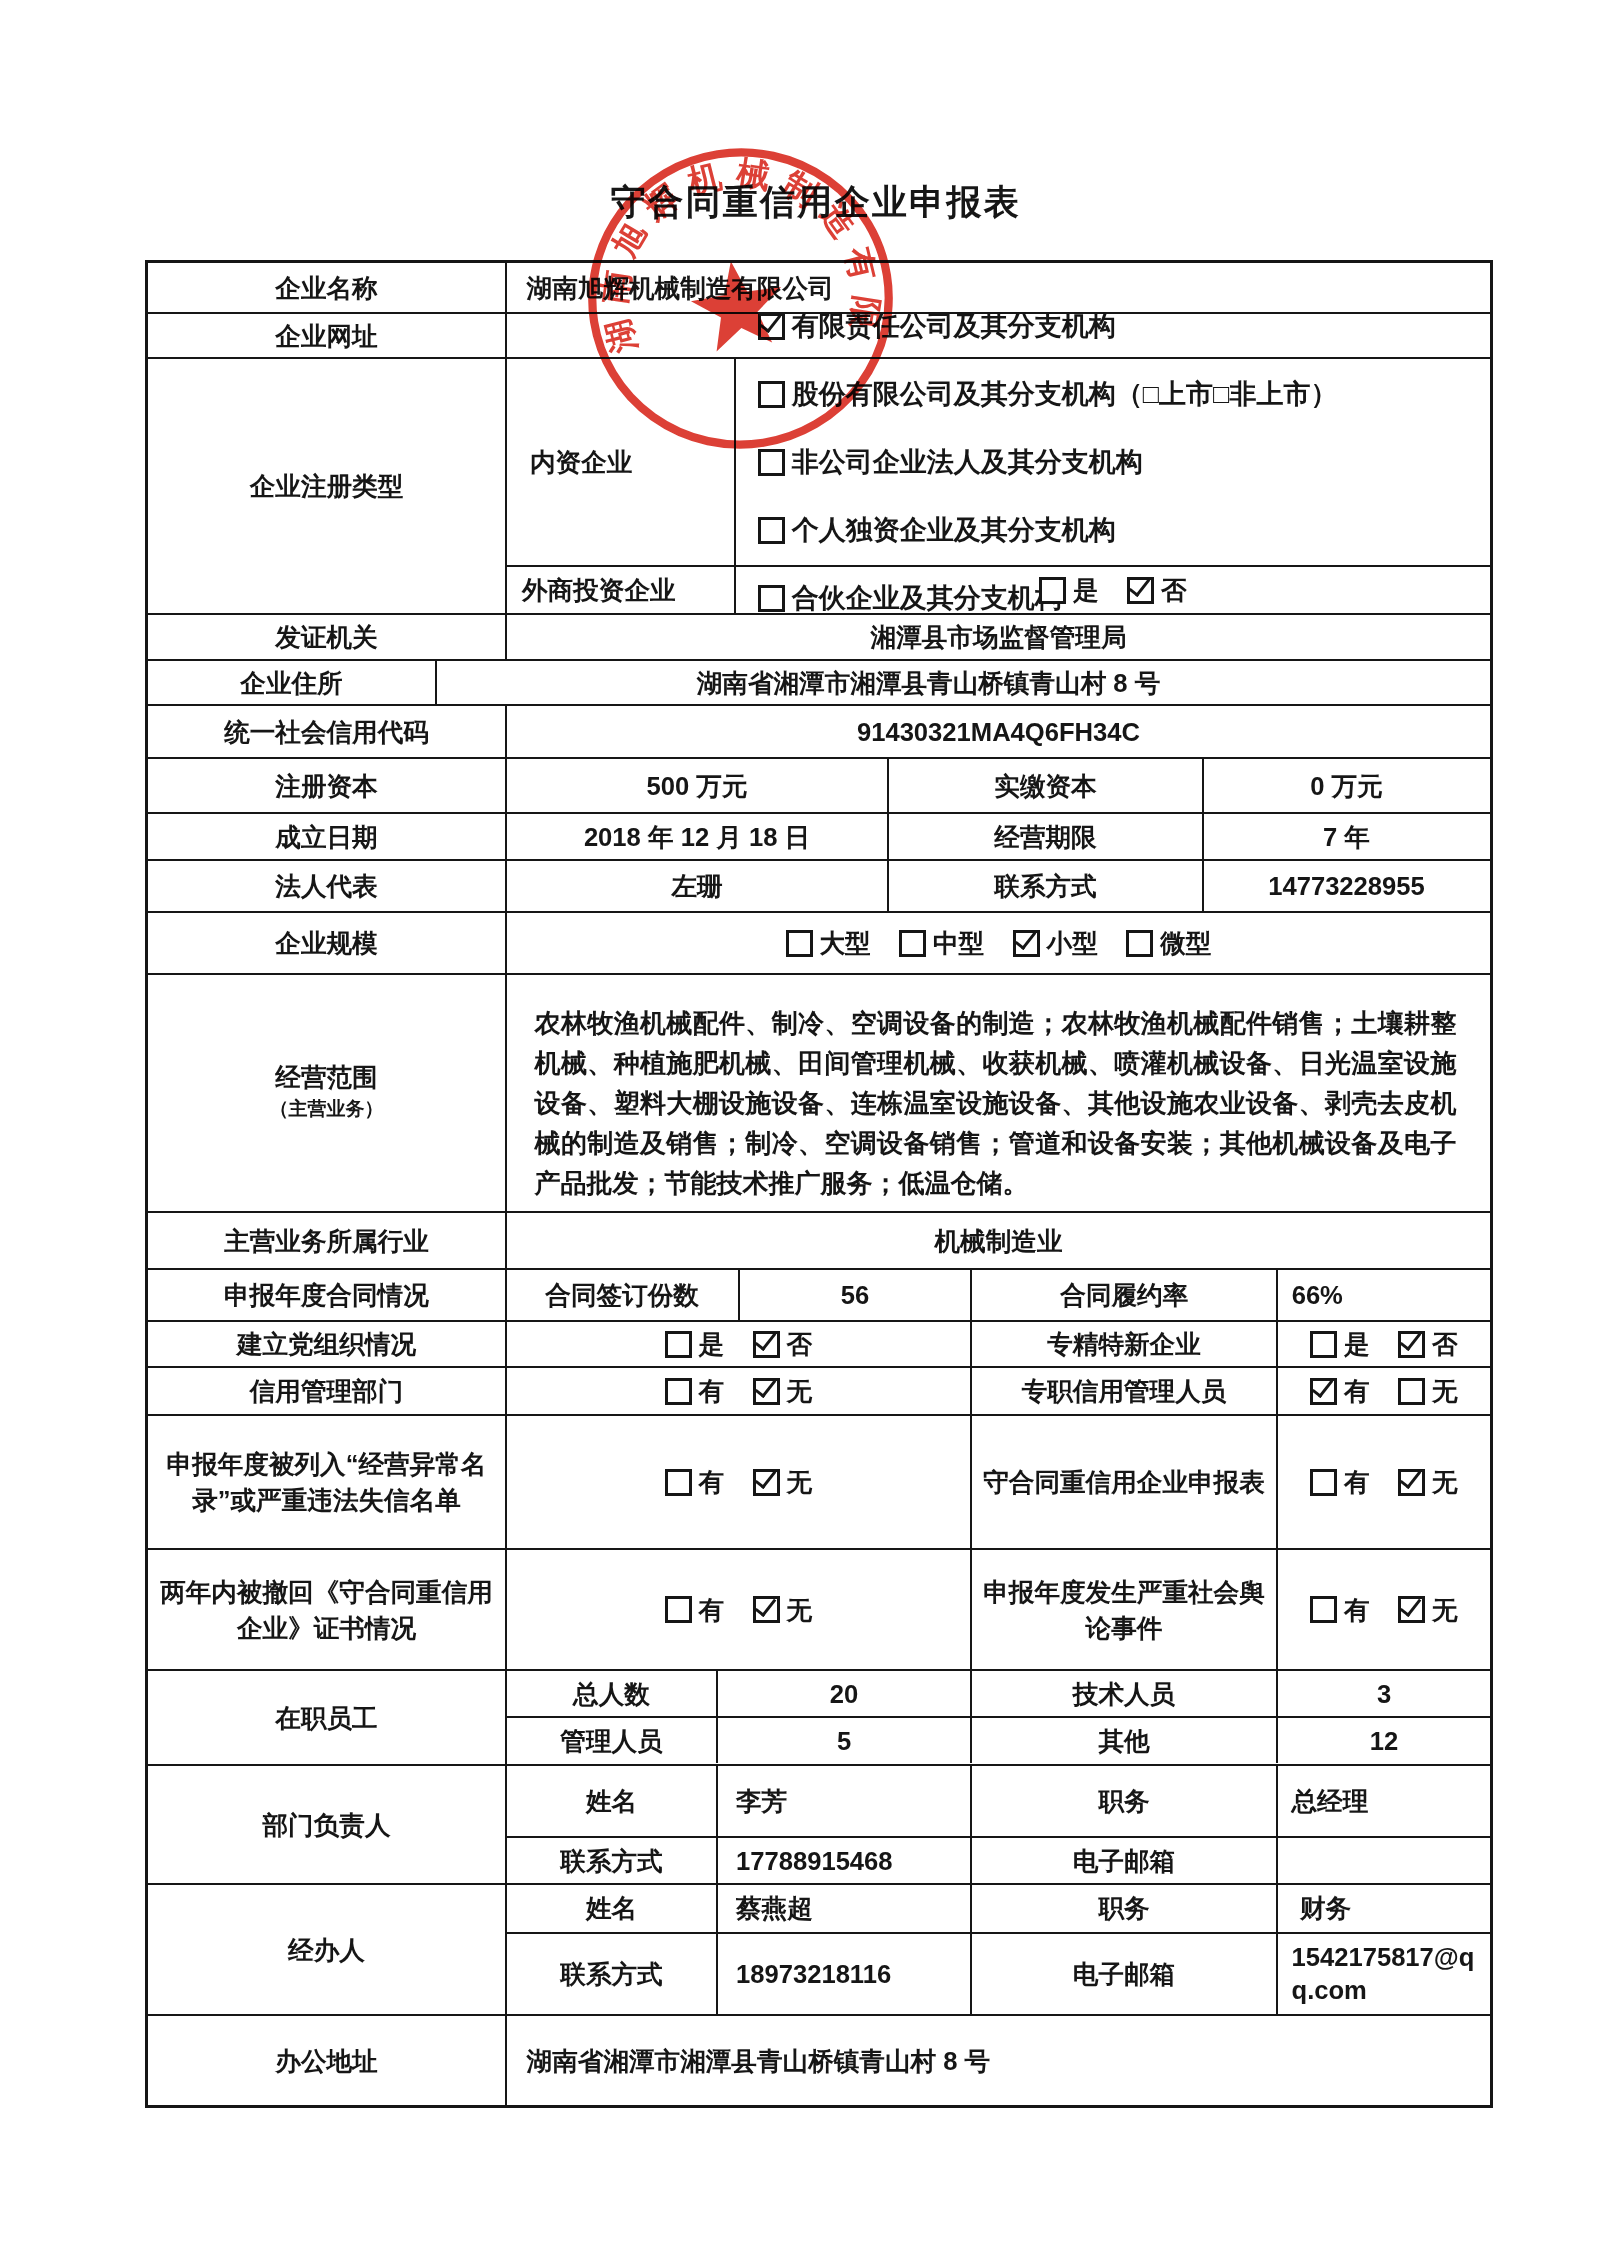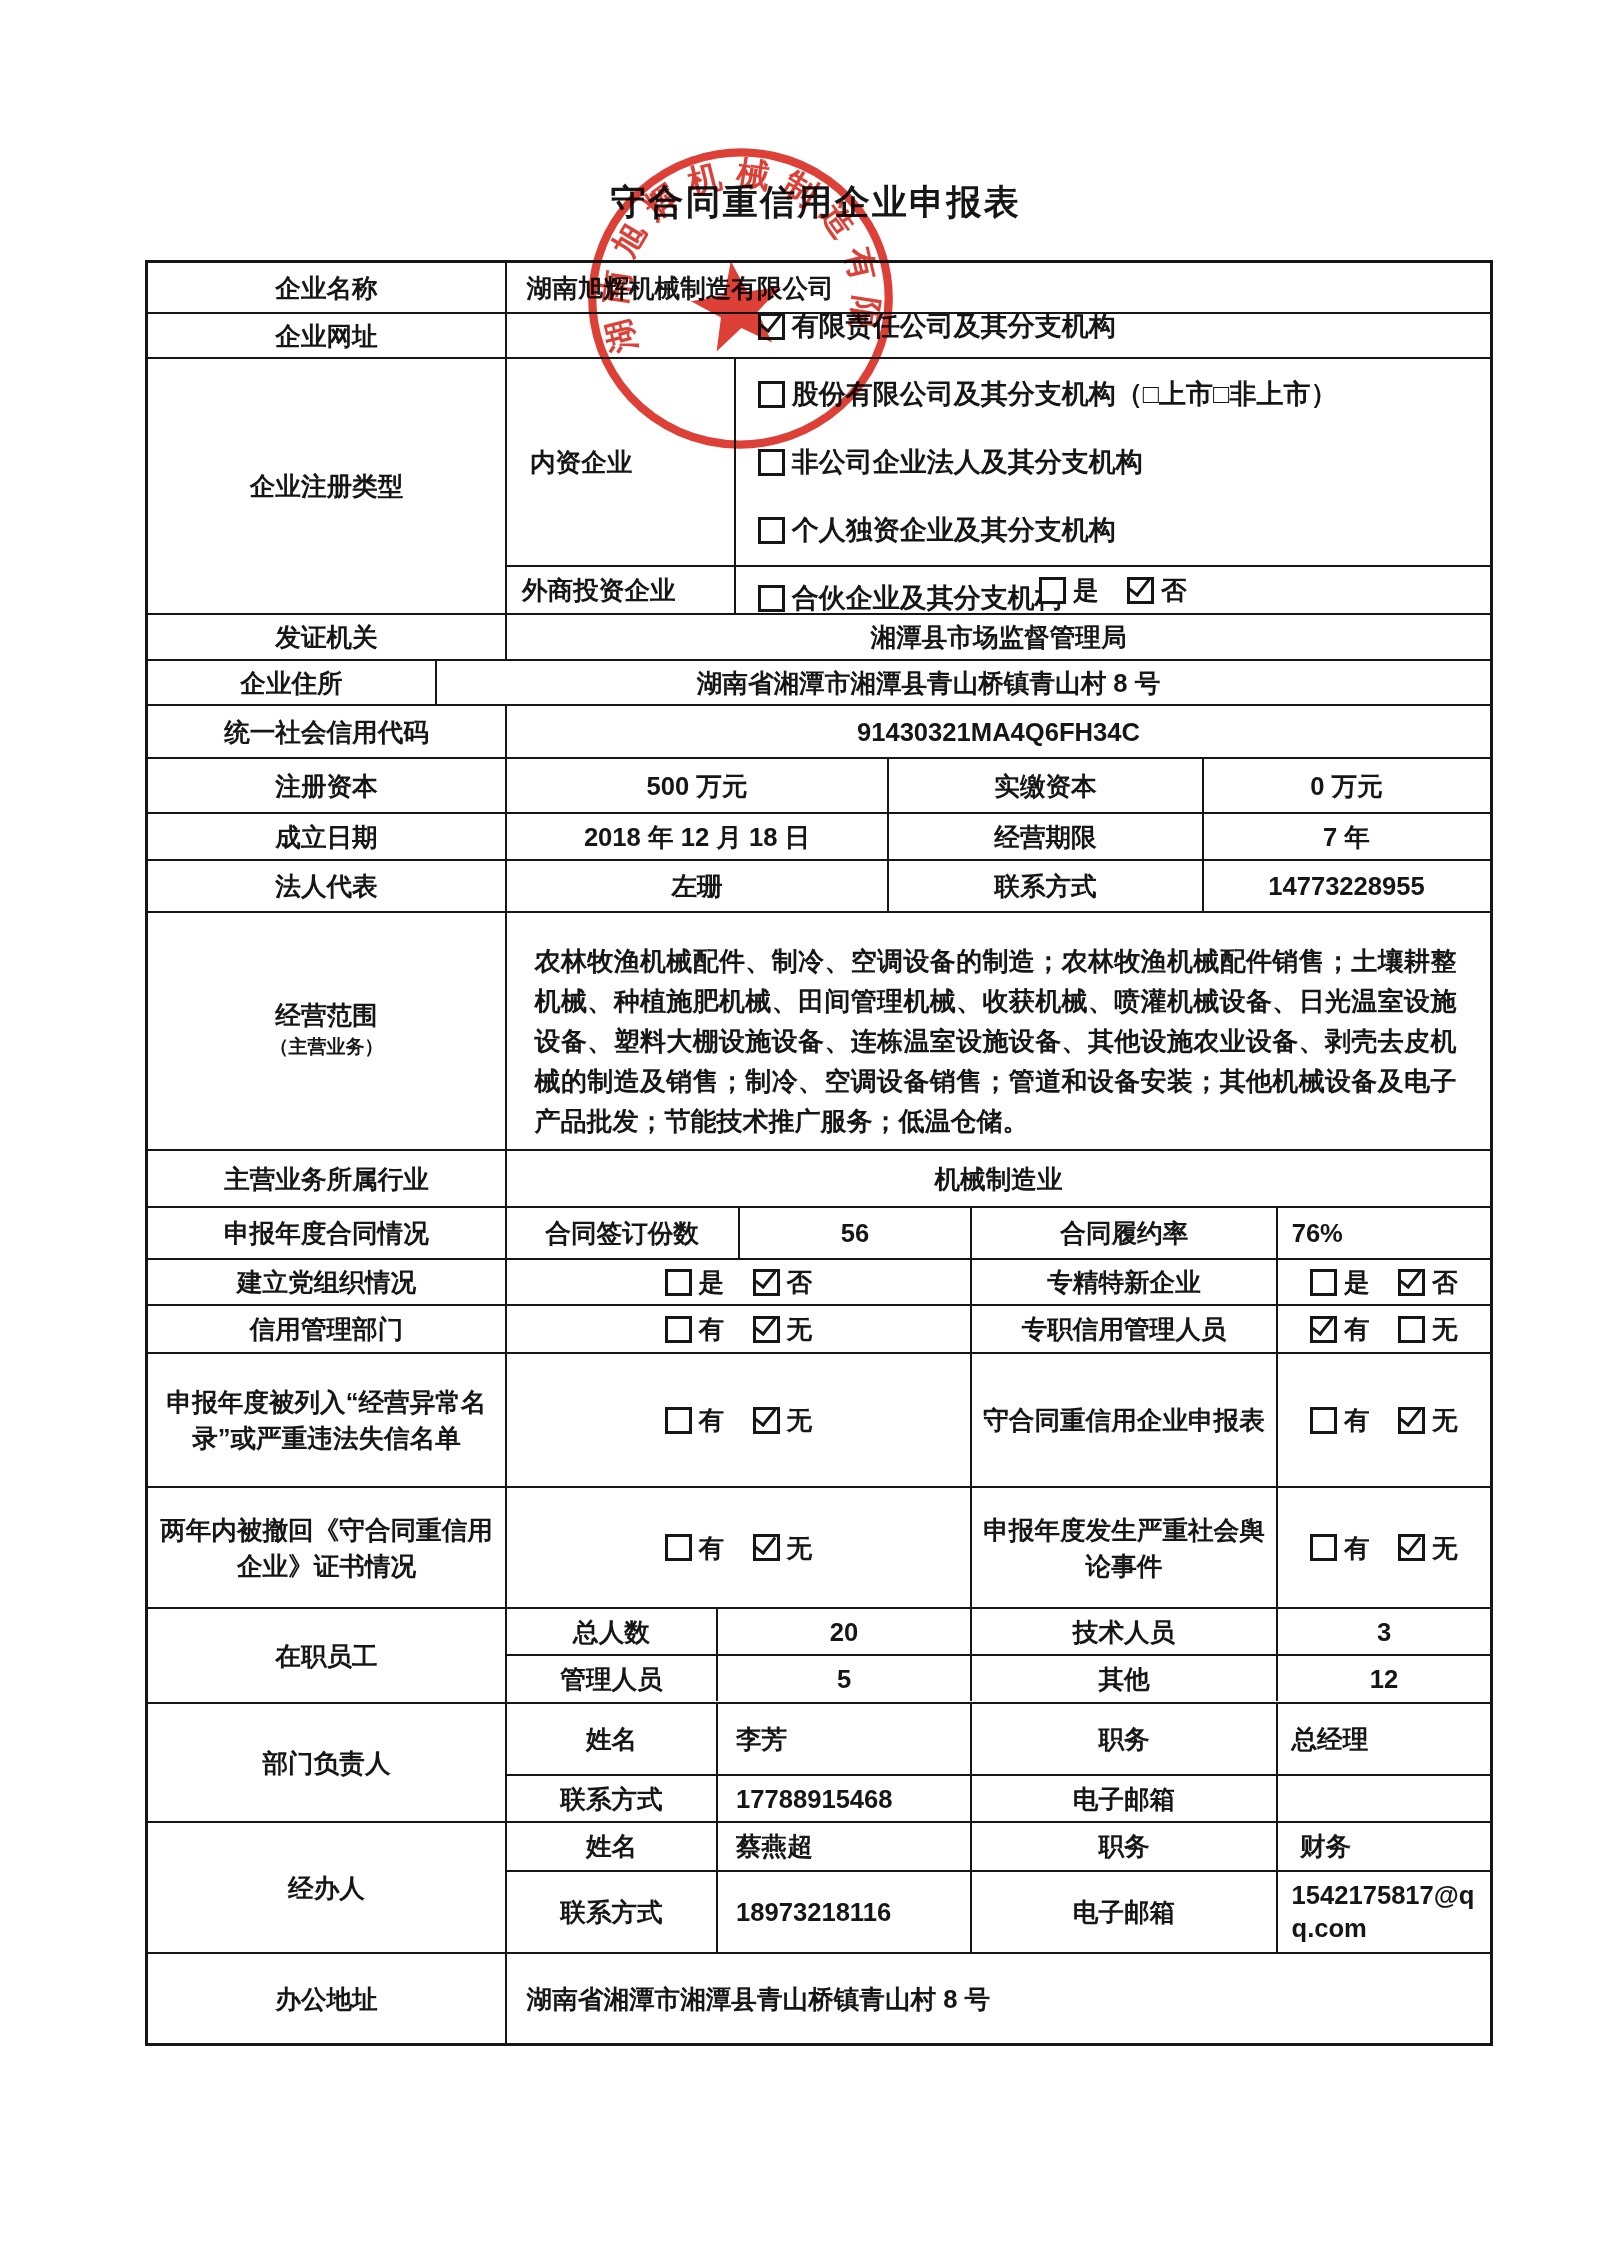--- a/index.html
+++ b/index.html
@@ -155,20 +155,41 @@
       <div class="c" style="width:285px">7 年</div>
     </div>
 
     <div class="r" style="height:50px">
       <div class="c" style="width:359px">法人代表</div>
       <div class="c" style="width:382px">左珊</div>
       <div class="c" style="width:315px">联系方式</div>
       <div class="c" style="width:285px">14773228955</div>
     </div>
 
+    <div class="r" style="height:60px">
+      <div class="c" style="width:359px">企业规模</div>
+      <div class="c" style="width:983px">
+          <span class="opt">
+            <span class="cb"></span>
+            <span class="optlabel">大型</span>
+          </span>
+          <span class="opt">
+            <span class="cb"></span>
+            <span class="optlabel">中型</span>
+          </span>
+          <span class="opt">
+            <span class="cb checked"></span>
+            <span class="optlabel">小型</span>
+          </span>
+          <span class="opt">
+            <span class="cb"></span>
+            <span class="optlabel">微型</span>
+          </span>
+        </div>
+    </div>
 
     <div class="r" style="height:236px">
       <div class="c" style="width:359px;flex-direction:column;line-height:32px">
         <span>经营范围</span>
         <span class="label-sub">（主营业务）</span>
       </div>
       <div class="c left" style="width:983px;align-items:flex-start;padding:8px">
         <span class="scope-text">农林牧渔机械配件、制冷、空调设备的制造；农林牧渔机械配件销售；土壤耕整机械、种植施肥机械、田间管理机械、收获机械、喷灌机械设备、日光温室设施设备、塑料大棚设施设备、连栋温室设施设备、其他设施农业设备、剥壳去皮机械的制造及销售；制冷、空调设备销售；管道和设备安装；其他机械设备及电子产品批发；节能技术推广服务；低温仓储。</span>
       </div>
     </div>
@@ -176,21 +197,21 @@
     <div class="r" style="height:55px">
       <div class="c" style="width:359px">主营业务所属行业</div>
       <div class="c" style="width:983px">机械制造业</div>
     </div>
 
     <div class="r" style="height:50px">
       <div class="c" style="width:359px">申报年度合同情况</div>
       <div class="c" style="width:233px">合同签订份数</div>
       <div class="c" style="width:233px">56</div>
       <div class="c" style="width:306px">合同履约率</div>
-      <div class="c left" style="width:212px;padding-left:13.5px">76%</div>
+      <div class="c left" style="width:212px;padding-left:13.5px">66%</div>
     </div>
 
     <div class="r" style="height:44px">
       <div class="c" style="width:359px">建立党组织情况</div>
       <div class="c" style="width:465px">
           <span class="opt">
             <span class="cb"></span>
             <span class="optlabel">是</span>
           </span>
           <span class="opt">

